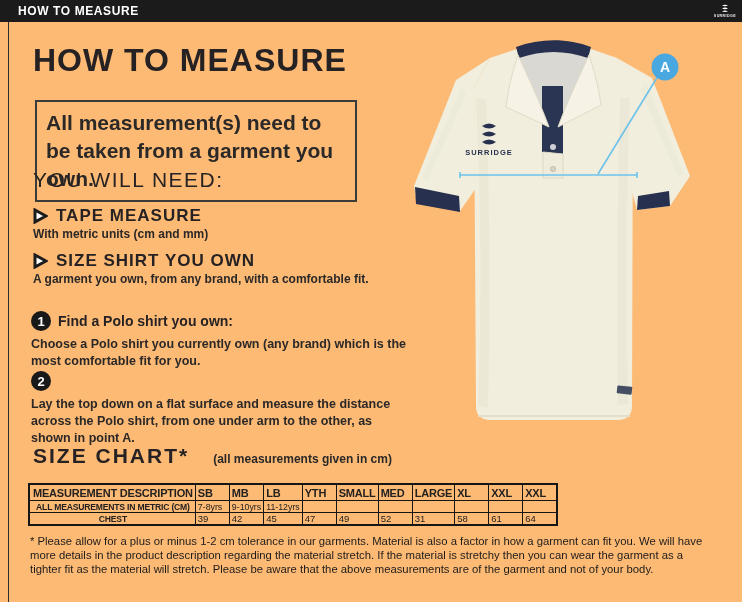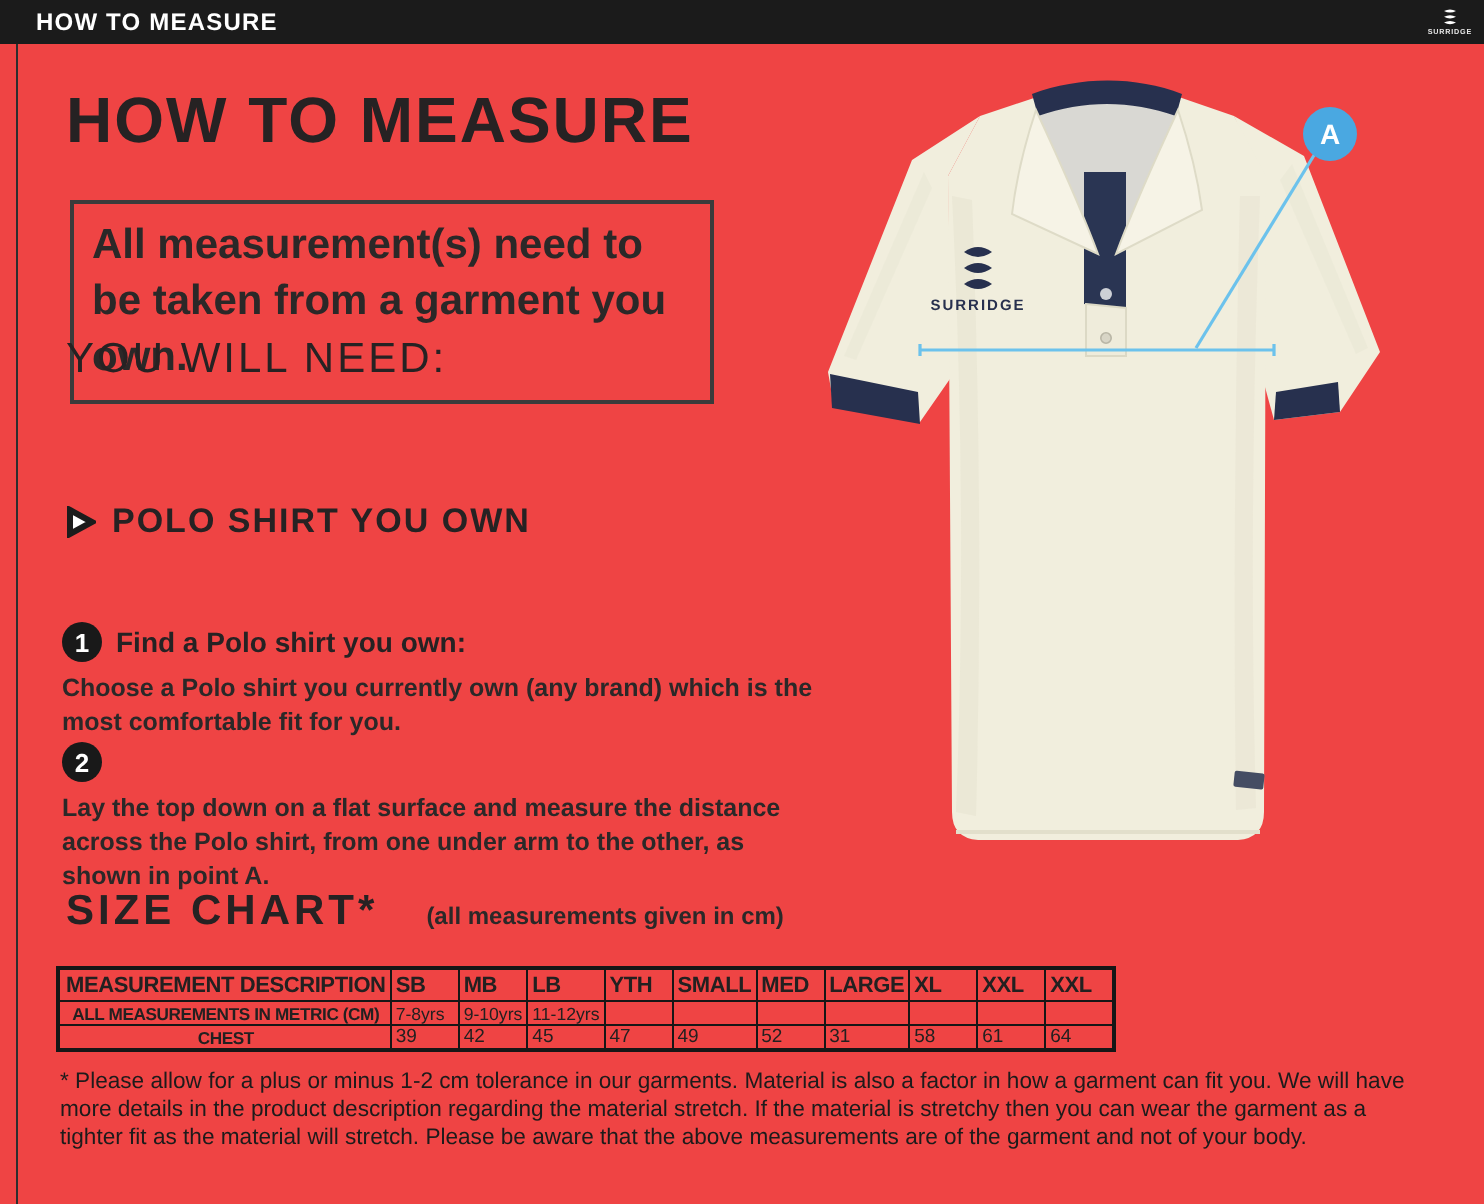--- a/index.html
+++ b/index.html
@@ -1,17 +1,17 @@
 <!DOCTYPE html>
 <html><head>
 <meta charset="utf-8">
 <style>
   html,body{margin:0;padding:0;background:#fff;}
   body{font-family:"Liberation Sans",sans-serif;color:#232020;}
-  #page{position:relative;width:742px;height:602px;background:#ef4444;overflow:hidden;}
+  #page{position:relative;width:742px;height:602px;background:#fdba74;overflow:hidden;}
 
   
   .topbar{position:absolute;left:0;top:0;width:742px;height:22px;background:#1b1b1b;display:flex;align-items:center;justify-content:space-between;box-sizing:border-box;padding:0 6px 0 18px;}
   .topbar-title{color:#ffffff;font-weight:bold;font-size:12px;letter-spacing:.6px;}
   .topbar-logo{display:flex;flex-direction:column;align-items:center;line-height:1;}
   .topbar-logo .brandtext{color:#e8e8e8;font-size:3.6px;font-weight:bold;letter-spacing:.4px;margin-top:1px;}
 
   .page-border-line{position:absolute;left:8px;top:22px;width:1px;height:580px;background:#2e2e2e;}
 
   
@@ -68,28 +68,38 @@
     </span>
   </div>
 
   <div class="page-border-line"></div>
 
   <div class="main-title">HOW TO MEASURE</div>
   <div class="note-box">All measurement(s) need to be taken from a garment you own.</div>
 
   <div class="ywn-heading">YOU WILL NEED:</div>
 
+  <div class="need-item" style="top:206px;">
+    <div class="need-row">
+      <svg width="15" height="16" viewBox="0 0 15 16">
+        <polygon points="2,2 13,8 2,14" fill="#ffffff" stroke="#1c1c1c" stroke-width="3" stroke-linejoin="miter"></polygon>
+      </svg>
+      <span class="need-label">TAPE MEASURE</span>
+    </div>
+    <div class="need-desc">With metric units (cm and mm)</div>
+  </div>
 
   <div class="need-item" style="top:251px;">
     <div class="need-row">
       <svg width="15" height="16" viewBox="0 0 15 16">
         <polygon points="2,2 13,8 2,14" fill="#ffffff" stroke="#1c1c1c" stroke-width="3" stroke-linejoin="miter"></polygon>
       </svg>
-      <span class="need-label">POLO SHIRT YOU OWN</span>
-    </div>
+      <span class="need-label">SIZE SHIRT YOU OWN</span>
+    </div>
+    <div class="need-desc">A garment you own, from any brand, with a comfortable fit.</div>
   </div>
 
   <div class="step" style="top:311px;">
     <div class="step-head">
       <span class="step-num">1</span>
       <span class="step-title">Find a Polo shirt you own:</span>
     </div>
     <div class="step-desc">Choose a Polo shirt you currently own (any brand) which is the most comfortable fit for you.</div>
   </div>
 

